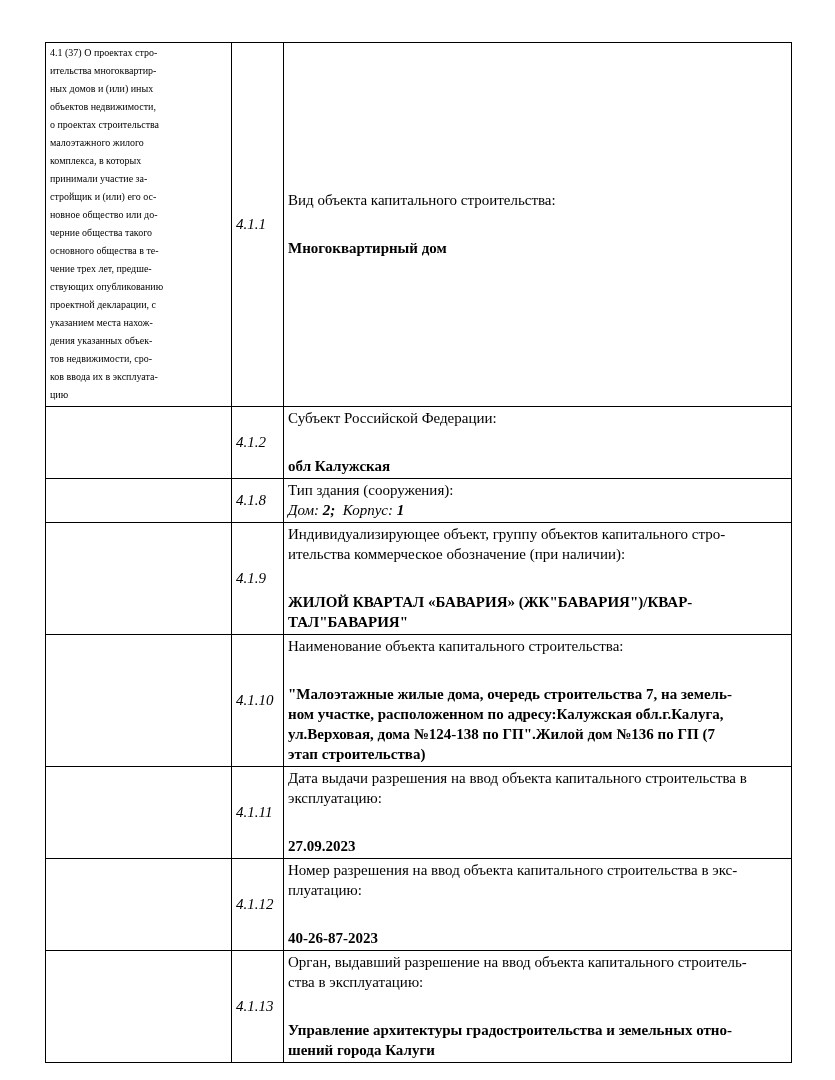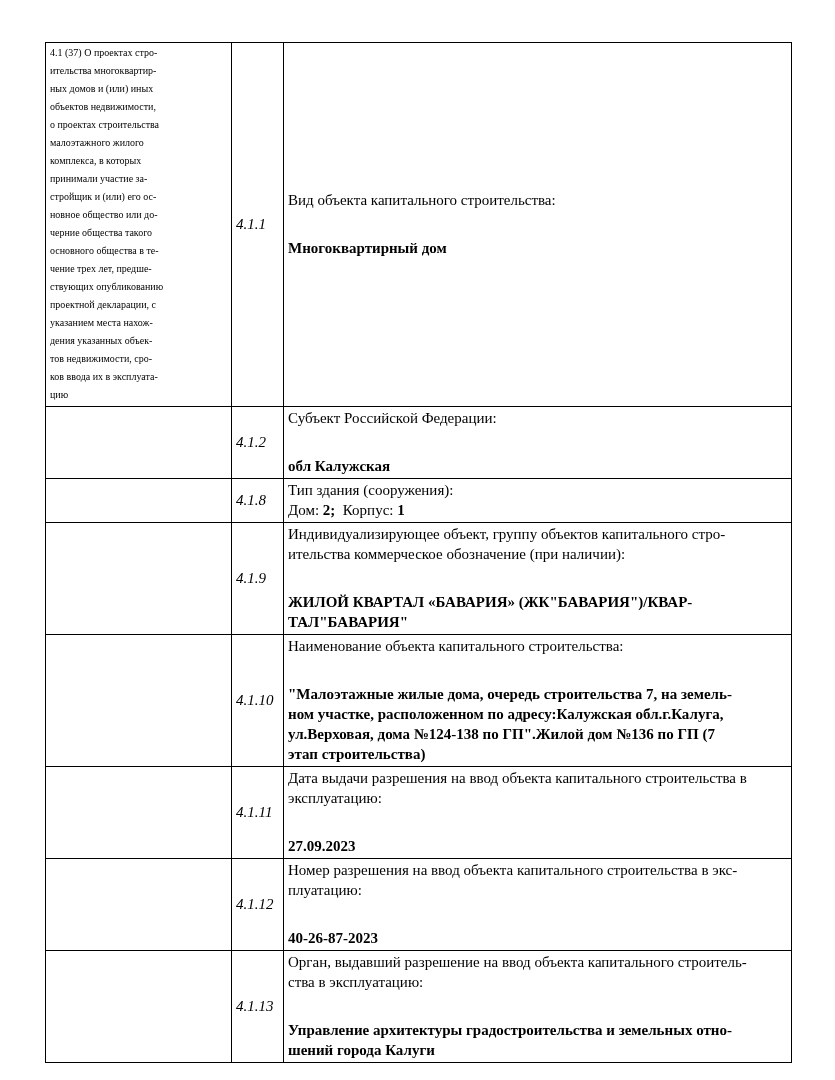--- a/index.html
+++ b/index.html
@@ -44,20 +44,21 @@
     font-weight: normal;
   }
   .field-value {
     white-space: pre-line;
     line-height: 20px;
     font-weight: bold;
     margin-top: 28px;
   }
   .value-line {
     line-height: 20px;
+    font-style: italic;
   }
   .value-line b { font-weight: bold; }
   .value-line .plain { font-weight: normal; }
   td.col-code {
     vertical-align: middle;
     text-align: left;
     font-style: italic;
   }
 </style>
 </head>

